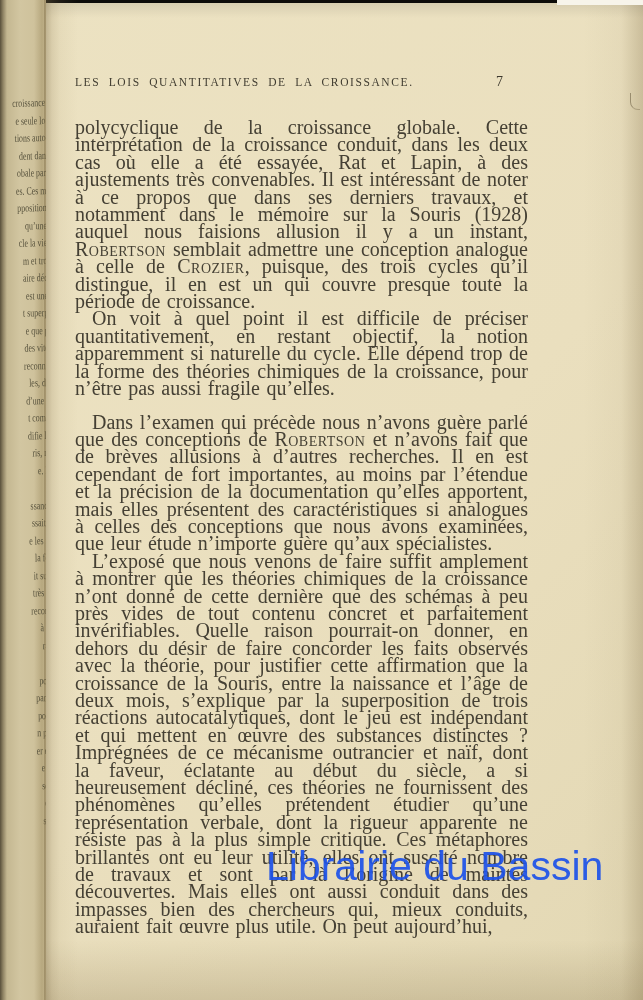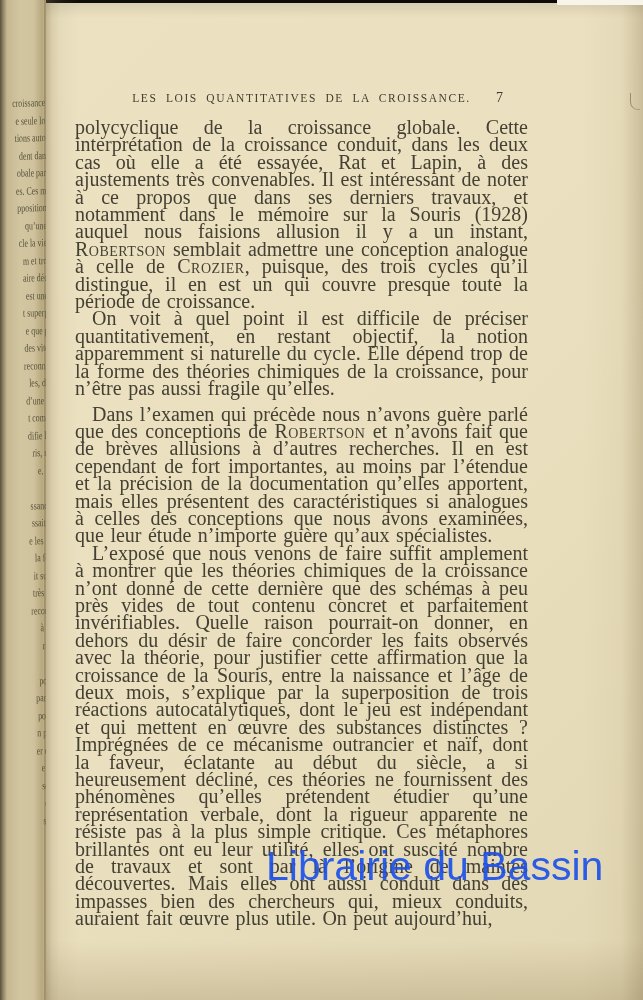--- a/index.html
+++ b/index.html
@@ -52,23 +52,22 @@
     position: absolute; top: 0; left: 44px;
     width: 34px; height: 1000px;
     background: linear-gradient(to right,
       rgba(122,105,68,0.45) 0, rgba(150,132,92,0.22) 8px, rgba(170,152,110,0.10) 16px, rgba(170,152,110,0) 34px);
   }
   .page {
     position: absolute; top: 0; left: 46px;
     width: 597px; height: 1000px;
   }
   .page-header {
-    position: absolute; top: 92px; left: 29px;
+    position: absolute; top: 76px; left: 29px;
     width: 453px;
-    text-align: center;
     font-size: 11.5px;
     letter-spacing: 1.6px;
     word-spacing: 4px;
     color: #403c30;
   }
   .folio {
     position: absolute; top: -2px; right: 25px;
     font-size: 14px;
     letter-spacing: 0;
     color: #3c382d;
@@ -77,21 +76,21 @@
     position: absolute; top: 119px; left: 29px;
     width: 453px;
     font-size: 20px;
     line-height: 17.4px;
     color: #454034;
     text-align: justify;
     word-spacing: 1.5px;
   }
   .text-block p { margin: 0; }
   .text-block p.indent { text-indent: 17px; }
-  .text-block p.gap { margin-top: 8px; }
+  .text-block p.gap { margin-top: 16px; }
   .sc { font-variant: small-caps; letter-spacing: 0.5px; }
   .flaw {
     position: absolute; top: 93px; right: 3px;
     width: 9px; height: 16px;
     border-left: 1.5px solid rgba(100,88,60,0.55);
     border-bottom: 1.5px solid rgba(100,88,60,0.35);
     border-bottom-left-radius: 8px;
   }
   .watermark {
     position: absolute; top: 843px; left: 266px;

